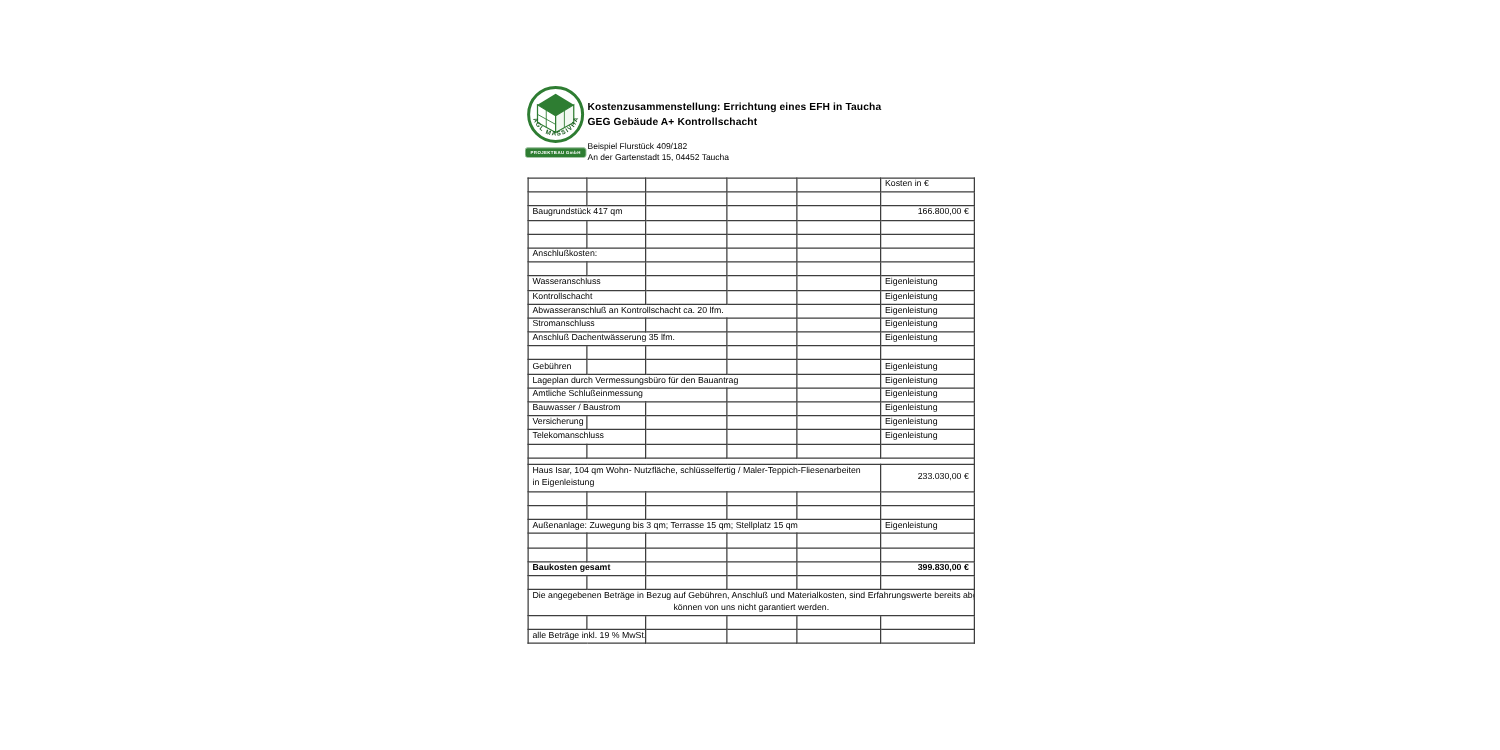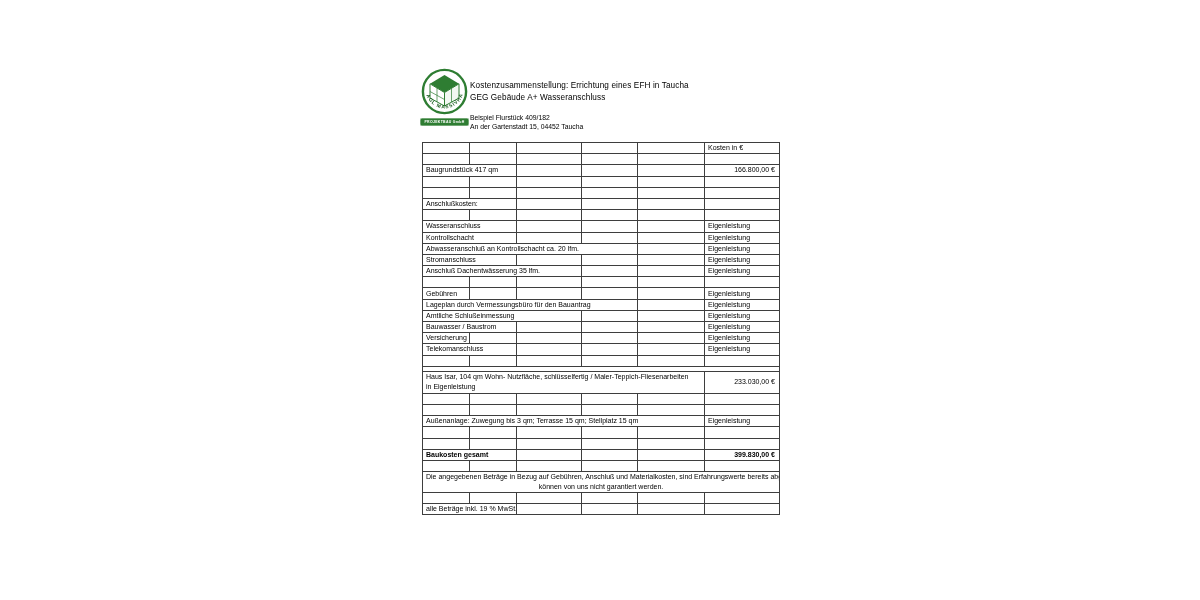--- a/index.html
+++ b/index.html
@@ -22,21 +22,21 @@
     margin-top:1px;height:8px;background:var(--logo-green);
     border-radius:2px;color:#ffffff;font-size:3.5px;line-height:8px;
     text-align:center;font-weight:bold;letter-spacing:0.3px;
     box-shadow:inset 0 0 0 0.5px rgba(255,255,255,0.65);
   }
   .arc-text{font-size:5px;font-weight:bold;letter-spacing:0.9px;fill:#1b5e20;}
   .g-fill{fill:var(--logo-green);}
   .g-stroke{stroke:var(--logo-green);}
 
   .title-block{position:absolute;left:470px;top:80px;}
-  .title-line{font-size:8.2px;font-weight:normal;line-height:11.5px;letter-spacing:0.1px;white-space:nowrap;}
+  .title-line{font-size:8.2px;font-weight:bold;line-height:11.5px;letter-spacing:0.1px;white-space:nowrap;}
   .addr-block{position:absolute;left:470px;top:113px;}
   .addr-line{font-size:6.8px;line-height:9px;white-space:nowrap;}
 
   
   table.cost{
     position:absolute;left:422px;top:142px;width:357px;
     border-collapse:collapse;table-layout:fixed;
   }
   table.cost td{
     border:1px solid var(--border-color);
@@ -75,21 +75,21 @@
       <path d="M17,21 L17,35 M24.5,32.5 L10,24.5 M31.5,21.5 L31.5,35" class="g-stroke" stroke-width="0.7" fill="none"></path>
       <text class="arc-text">
         <textPath href="#arcpath" startOffset="4%">AGL MASSIVHAUS</textPath>
       </text>
     </svg>
     <div class="logo-banner">PROJEKTBAU GmbH</div>
   </div>
 
   <div class="title-block">
     <div class="title-line">Kostenzusammenstellung: Errichtung eines EFH in Taucha</div>
-    <div class="title-line">GEG Gebäude A+ Wasseranschluss</div>
+    <div class="title-line">GEG Gebäude A+ Kontrollschacht</div>
   </div>
 
   <div class="addr-block">
     <div class="addr-line">Beispiel Flurstück 409/182</div>
     <div class="addr-line">An der Gartenstadt 15, 04452 Taucha</div>
   </div>
 
   <table class="cost">
     <colgroup>
       <col style="width:47px">

